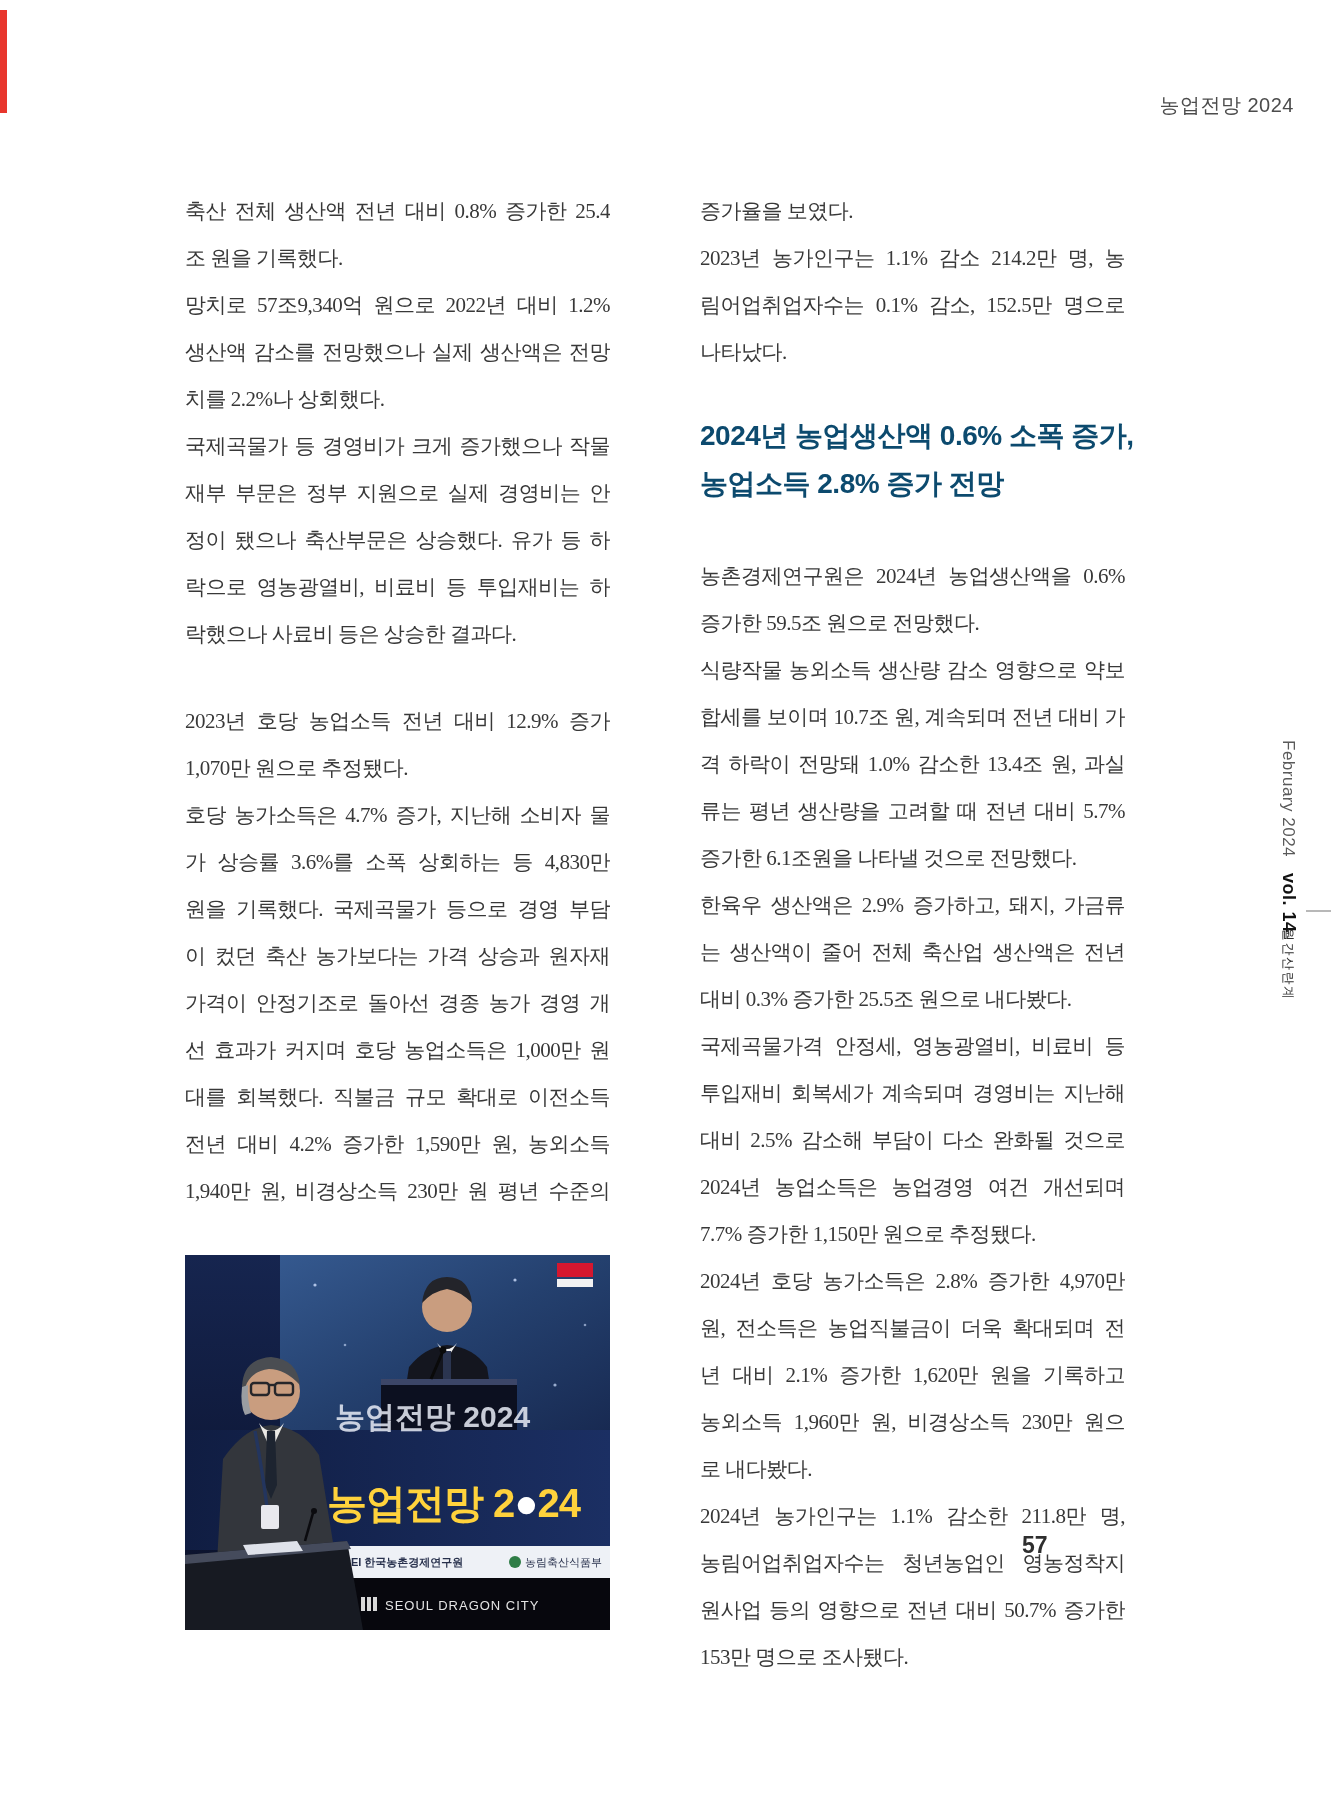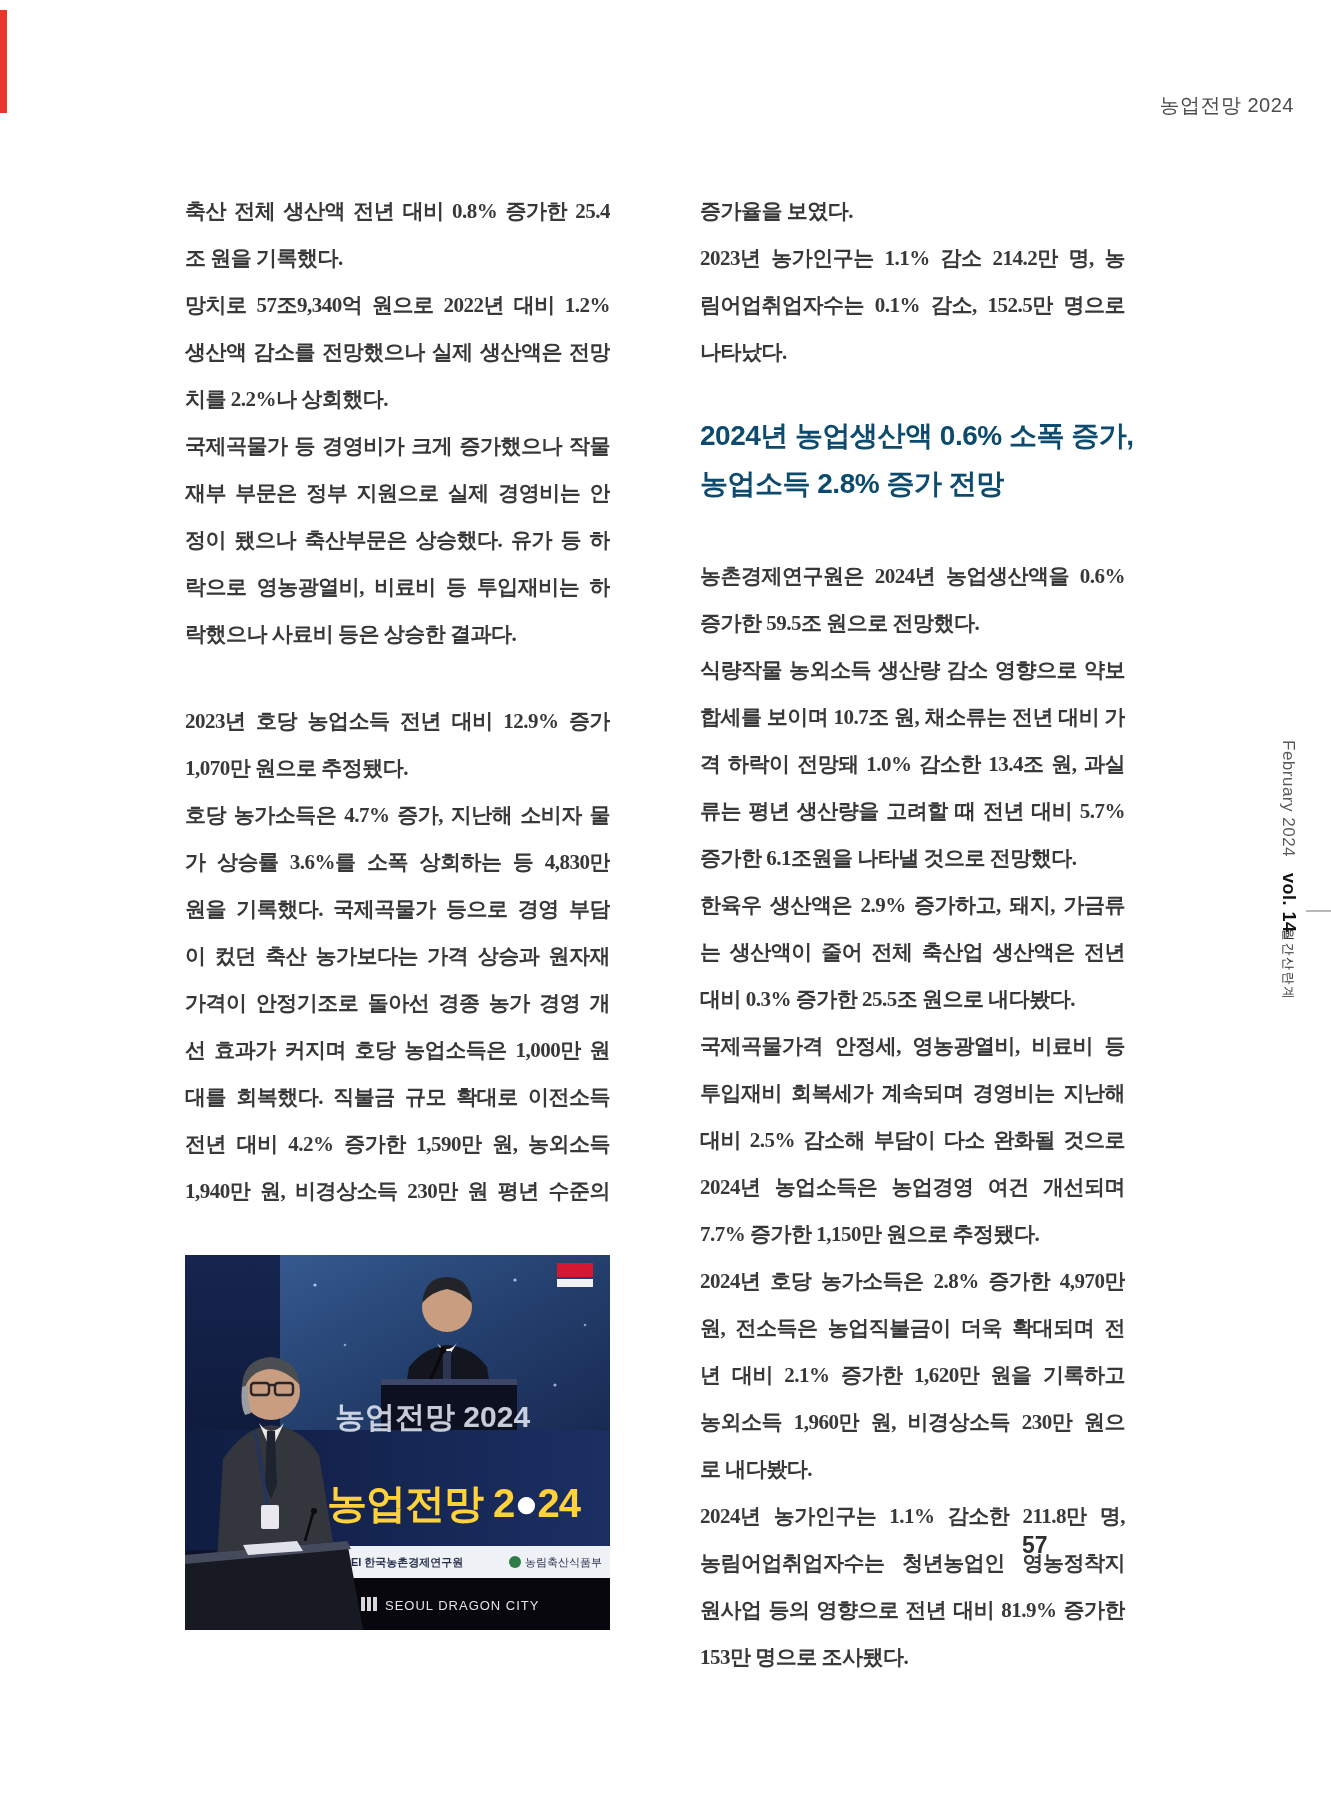--- a/index.html
+++ b/index.html
@@ -10,21 +10,21 @@
   }
   
   #red-bar{position:absolute;left:0;top:10px;width:7px;height:103px;}
   
   #header-right{
     position:absolute;top:92px;right:81px;
     font-family:"Liberation Sans","DejaVu Sans",sans-serif;
     font-size:20px;color:#4c4c4c;letter-spacing:0.5px;
   }
   
-  .col{position:absolute;width:425px;font-weight:bold;}
+  .col{position:absolute;width:425px;}
   #col-left{left:185px;top:188px;}
   #col-right-intro{left:700px;top:188px;}
   #col-right-body{left:700px;top:553px;}
   .line{
     height:47px;line-height:47px;font-size:21px;letter-spacing:-0.5px;
     overflow:hidden;white-space:nowrap;color:#383838;
   }
   .line.j{text-align:justify;text-align-last:justify;white-space:normal;}
   .line.b{height:40px;}
   
@@ -108,40 +108,40 @@
 
   <div id="section-heading">
     <div>2024년 농업생산액 0.6% 소폭 증가,</div>
     <div>농업소득 2.8% 증가 전망</div>
   </div>
 
   <div id="col-right-body" class="col">
       <div class="line j">농촌경제연구원은 2024년 농업생산액을 0.6%</div>
       <div class="line">증가한 59.5조 원으로 전망했다.</div>
       <div class="line j">식량작물 농외소득 생산량 감소 영향으로 약보</div>
-      <div class="line j">합세를 보이며 10.7조 원, 채소류는 전년 대비 가</div>
+      <div class="line j">합세를 보이며 10.7조 원, 계속되며 전년 대비 가</div>
       <div class="line j">격 하락이 전망돼 1.0% 감소한 13.4조 원, 과실</div>
       <div class="line j">류는 평년 생산량을 고려할 때 전년 대비 5.7%</div>
       <div class="line">증가한 6.1조원을 나타낼 것으로 전망했다.</div>
       <div class="line j">한육우 생산액은 2.9% 증가하고, 돼지, 가금류</div>
       <div class="line j">는 생산액이 줄어 전체 축산업 생산액은 전년</div>
       <div class="line">대비 0.3% 증가한 25.5조 원으로 내다봤다.</div>
       <div class="line j">국제곡물가격 안정세, 영농광열비, 비료비 등</div>
       <div class="line j">투입재비 회복세가 계속되며 경영비는 지난해</div>
       <div class="line j">대비 2.5% 감소해 부담이 다소 완화될 것으로</div>
       <div class="line j">2024년 농업소득은 농업경영 여건 개선되며</div>
       <div class="line">7.7% 증가한 1,150만 원으로 추정됐다.</div>
       <div class="line j">2024년 호당 농가소득은 2.8% 증가한 4,970만</div>
       <div class="line j">원, 전소득은 농업직불금이 더욱 확대되며 전</div>
       <div class="line j">년 대비 2.1% 증가한 1,620만 원을 기록하고</div>
       <div class="line j">농외소득 1,960만 원, 비경상소득 230만 원으</div>
       <div class="line">로 내다봤다.</div>
       <div class="line j">2024년 농가인구는 1.1% 감소한 211.8만 명,</div>
       <div class="line j">농림어업취업자수는 청년농업인 영농정착지</div>
-      <div class="line j">원사업 등의 영향으로 전년 대비 81.9% 증가한</div>
+      <div class="line j">원사업 등의 영향으로 전년 대비 50.7% 증가한</div>
       <div class="line">153만 명으로 조사됐다.</div>
     </div>
 
   <div id="photo-frame">
     <svg width="425" height="375" viewBox="0 0 425 375" xmlns="http://www.w3.org/2000/svg" font-family="Liberation Sans, DejaVu Sans, sans-serif">
       <defs>
         <linearGradient id="bgGrad" x1="0" y1="0" x2="0" y2="1">
           <stop offset="0" stop-color="#16254f"></stop>
           <stop offset="0.6" stop-color="#0e1838"></stop>
           <stop offset="1" stop-color="#0a0f24"></stop>

